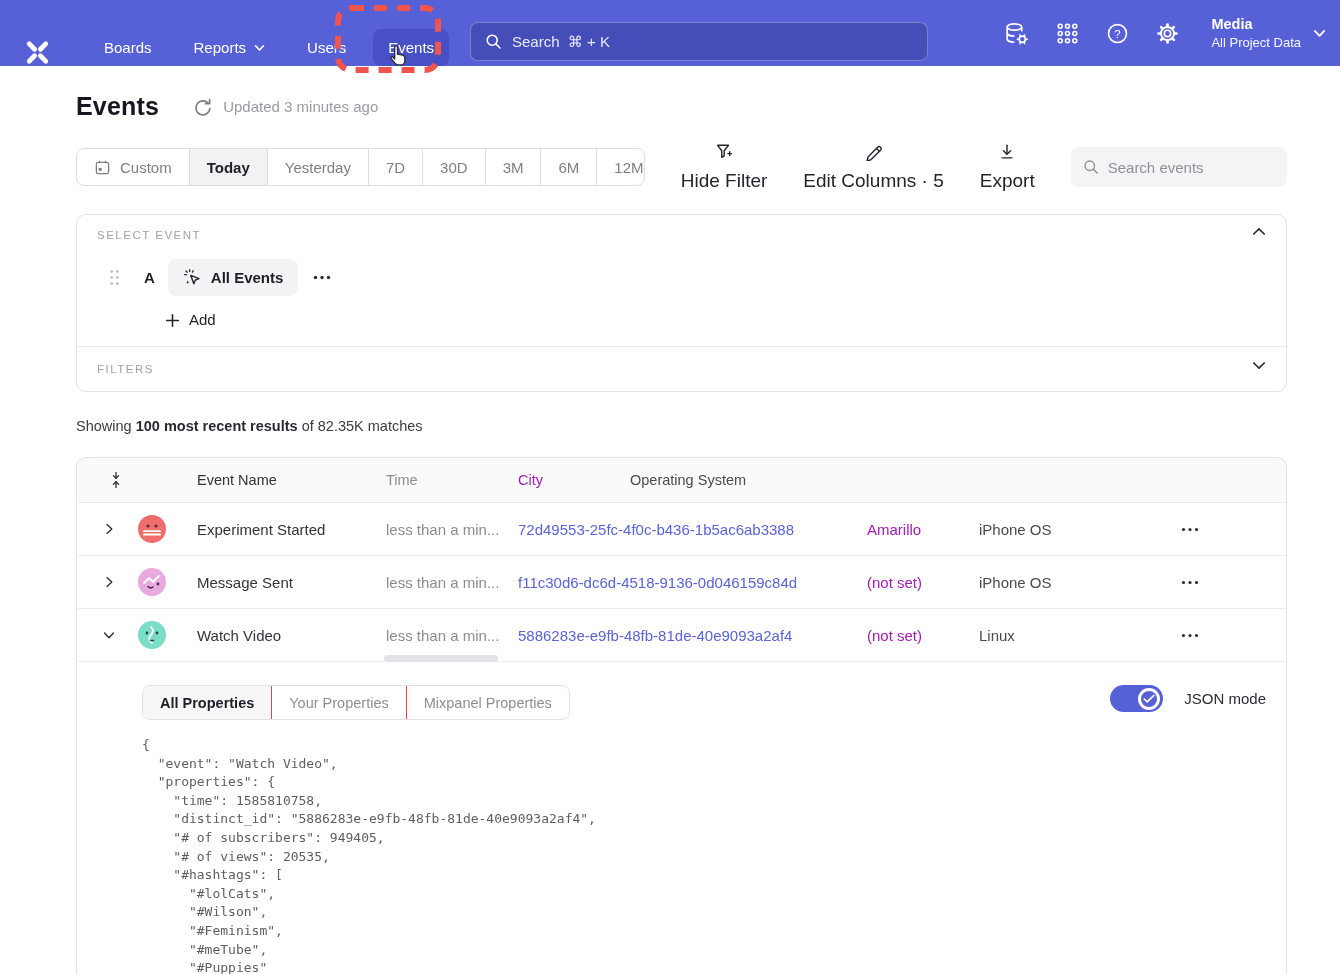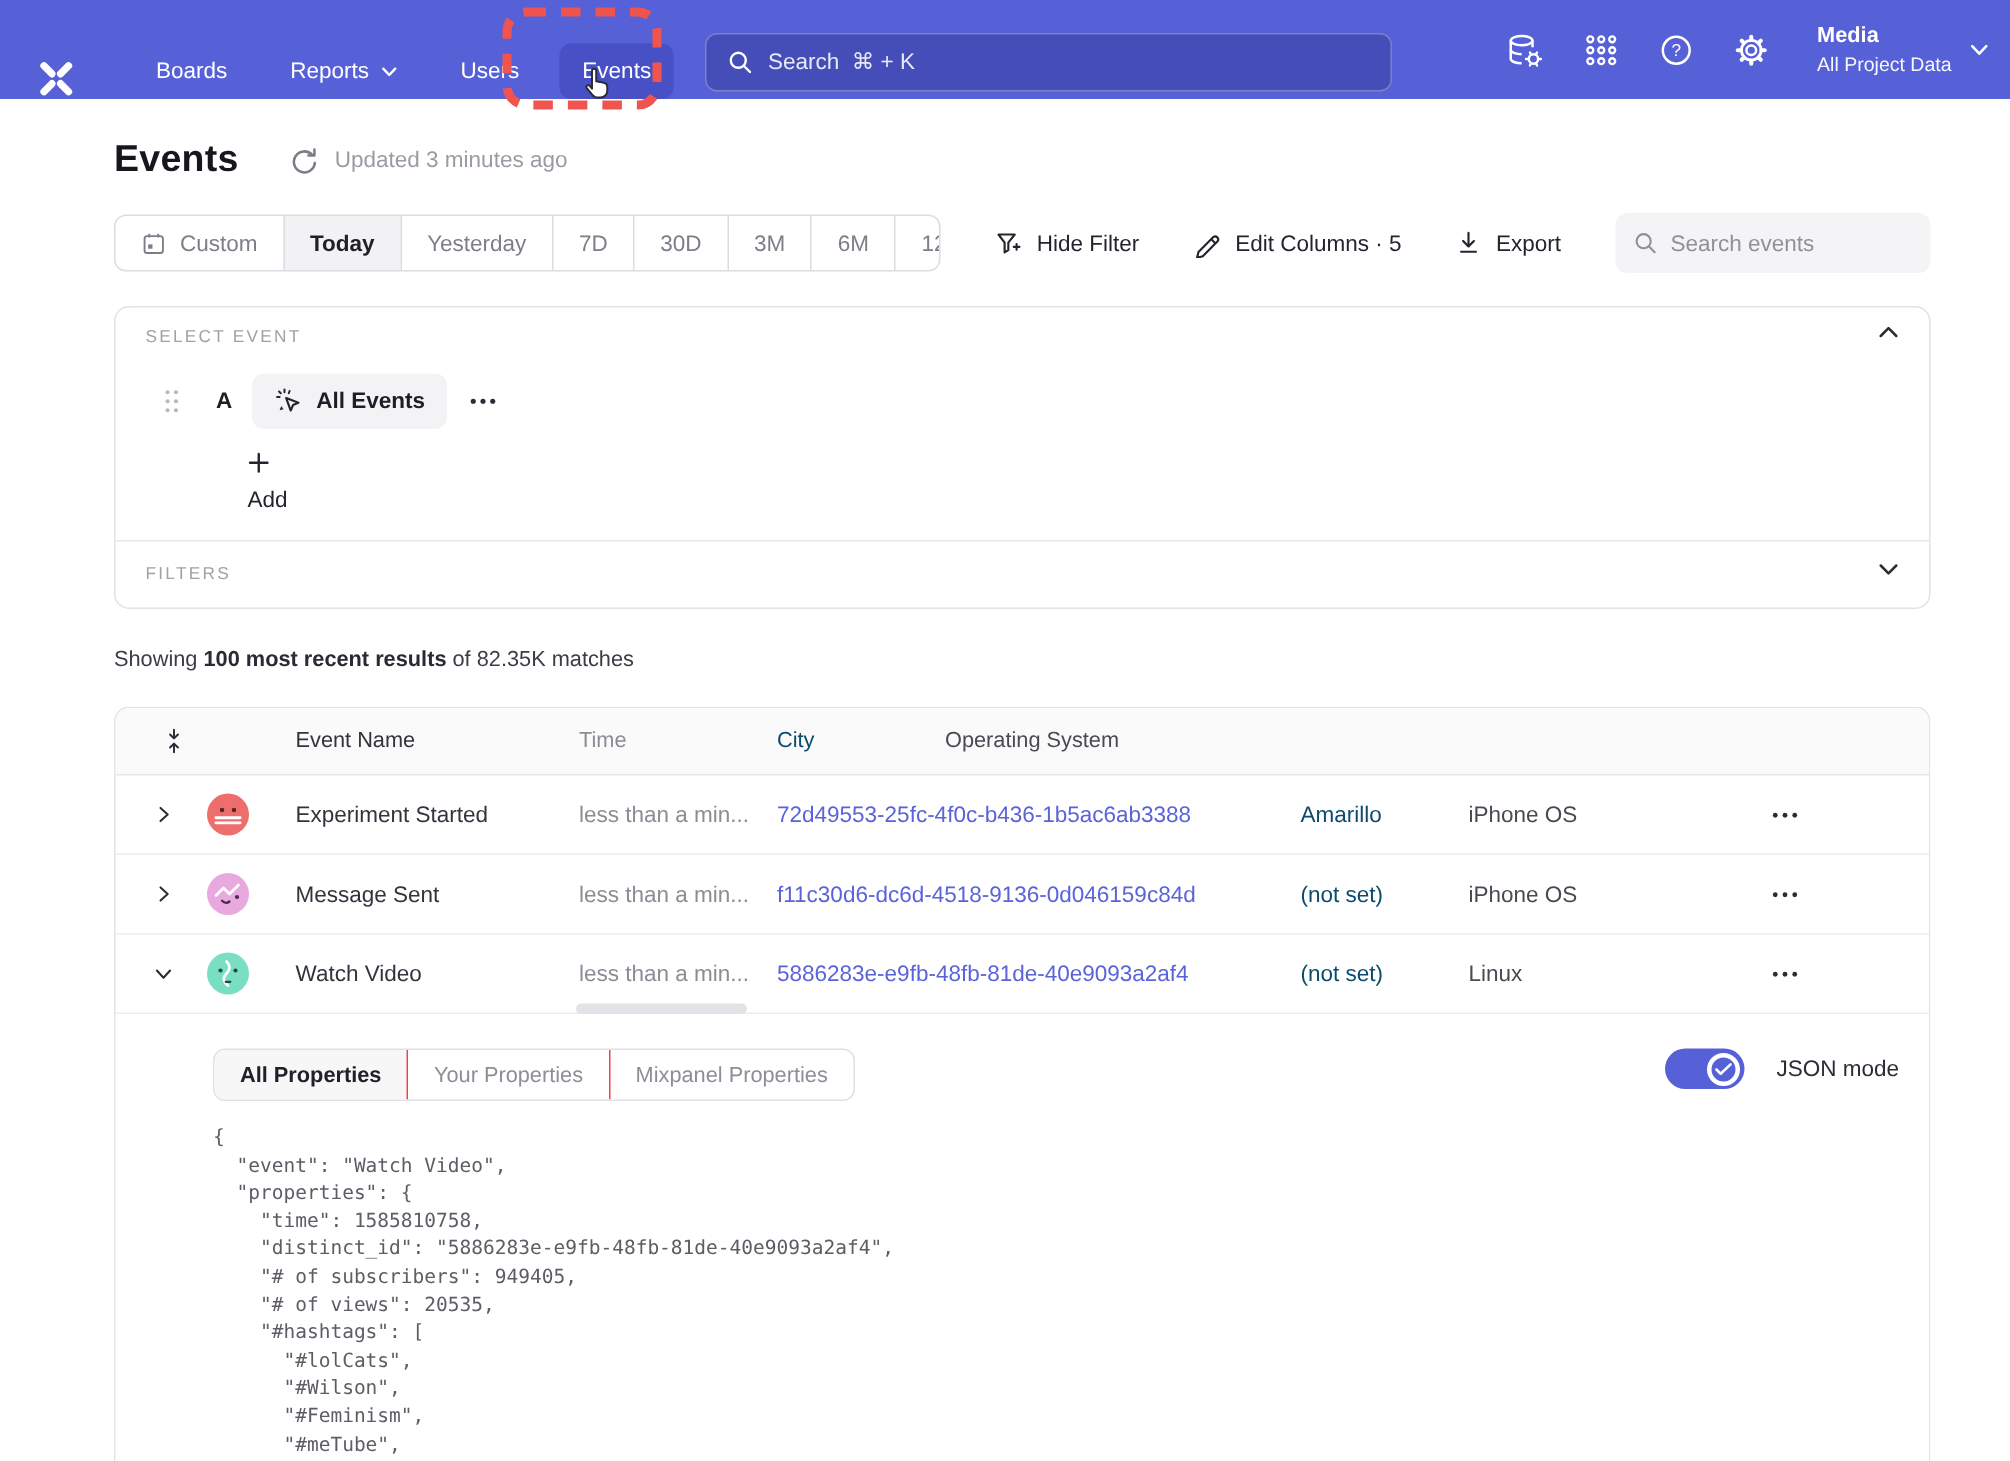--- a/index.html
+++ b/index.html
@@ -47,21 +47,21 @@
   
   .toolbar { margin-top:21px; display:flex; align-items:center; width:1211px; }
   .segmented { display:flex; align-items:stretch; height:38px; border:1px solid #dcdce2; border-radius:8px; background:#fff; overflow:hidden; }
   .segment {
     display:flex; align-items:center; gap:9px; padding:0 17px; font-size:15px; color:#7e7e89;
     border-left:1px solid #dcdce2; cursor:pointer; white-space:nowrap;
   }
   .segment:first-child { border-left:none; }
   .segment.active { background:#f2f2f4; color:#20202a; font-weight:700; }
   .toolbar-spacer { flex:1; }
-  .tool-btn { display:flex; align-items:center; gap:9px; font-size:15px; font-weight:500; color:#24242e; cursor:pointer; margin-left:36px; white-space:nowrap; }
+  .tool-btn { display:flex; align-items:center; gap:9px; font-size:19px; font-weight:500; color:#24242e; cursor:pointer; margin-left:36px; white-space:nowrap;flex-direction:column; }
   .events-search {
     margin-left:36px; width:222px; height:40px; background:#f4f4f6; border-radius:8px;
     display:flex; align-items:center; padding:0 12px; gap:9px;
   }
   .events-search input {
     background:transparent; border:none; outline:none; font-size:15px; width:100%;
     font-family:"Liberation Sans", sans-serif; color:#3c3c46;
   }
   .events-search input::placeholder { color:#90909a; }
   
@@ -71,38 +71,38 @@
   .qc-chevron { position:absolute; right:20px; top:12px; cursor:pointer; display:flex; }
   .event-row { margin-top:18px; display:flex; align-items:center; }
   .drag-handle { display:flex; cursor:grab; margin-left:12px; }
   .event-letter { margin-left:24px; font-size:15px; font-weight:600; color:#1e1e28; }
   .event-chip {
     margin-left:13px; background:#f3f3f5; border-radius:8px; height:37px; padding:0 15px;
     display:flex; align-items:center; gap:9px; cursor:pointer;
   }
   .event-chip-label { font-size:15px; font-weight:700; color:#1e1e28; }
   .more-dots { margin-left:15px; display:flex; cursor:pointer; }
-  .add-row { margin-top:15px; margin-left:68px; display:flex; align-items:flex-start; gap:9px; cursor:pointer; width:fit-content;flex-direction:column; }
+  .add-row { margin-top:15px; margin-left:68px; display:flex; align-items:flex-end; gap:9px; cursor:pointer; width:fit-content; }
   .add-label { font-size:15px; font-weight:500; color:#24242e; }
   .filters-section { position:relative; height:45px; border-top:1px solid #e7e7ec; display:flex; align-items:center; padding:0 20px; }
   .filters-section .qc-chevron { top:14px; }
   
   .results { margin-top:26px; font-size:14.5px; color:#3c3c46; white-space:pre-wrap; }
   .results b { font-weight:700; color:#2a2a34; }
   
   .table-card { position:relative; margin-top:23px; width:1211px; border:1px solid #e2e2e8; border-bottom:none; border-radius:10px 10px 0 0; background:#fff; overflow:hidden; }
   .t-row { display:flex; align-items:center; }
   .t-head { height:45px; background:#fafafb; border-bottom:1px solid #e7e7ec; color:#5b5b65; font-size:14.5px; }
   .t-body-row { height:53px; border-bottom:1px solid #ececf1; font-size:15px; }
   .col-lead { width:120px; display:flex; align-items:center; flex-shrink:0; }
   .col-event { width:189px; flex-shrink:0; color:#33333d; }
   .col-time { width:132px; flex-shrink:0; color:#8c8c96; white-space:nowrap; overflow:hidden; }
   .col-id { width:349px; flex-shrink:0; }
   .col-id a { color:#5a63d8; text-decoration:none; cursor:pointer; }
-  .col-city { width:112px; flex-shrink:0; color:#0c4a6e; }
+  .col-city { width:112px; flex-shrink:0; color:#a21caf; }
   .col-os { width:178px; flex-shrink:0; color:#4a4a54; }
   .col-actions { flex:1; display:flex; align-items:center; }
   .t-head .col-lead { justify-content:center; }
   .t-head .col-lead svg { margin-right:42px; cursor:pointer; }
   .row-expander { margin-left:24px; width:20px; display:flex; cursor:pointer; }
   .avatar { margin-left:17px; width:28px; height:28px; border-radius:50%; flex-shrink:0; }
   .dots-btn { margin-left:24px; cursor:pointer; display:flex; }
   .hscroll-thumb { position:absolute; left:307px; top:197px; width:114px; height:7px; background:#e3e3e7; border-radius:4px; cursor:pointer; }
   
   .detail { padding:23px 20px 0 65px; background:#fff; }

